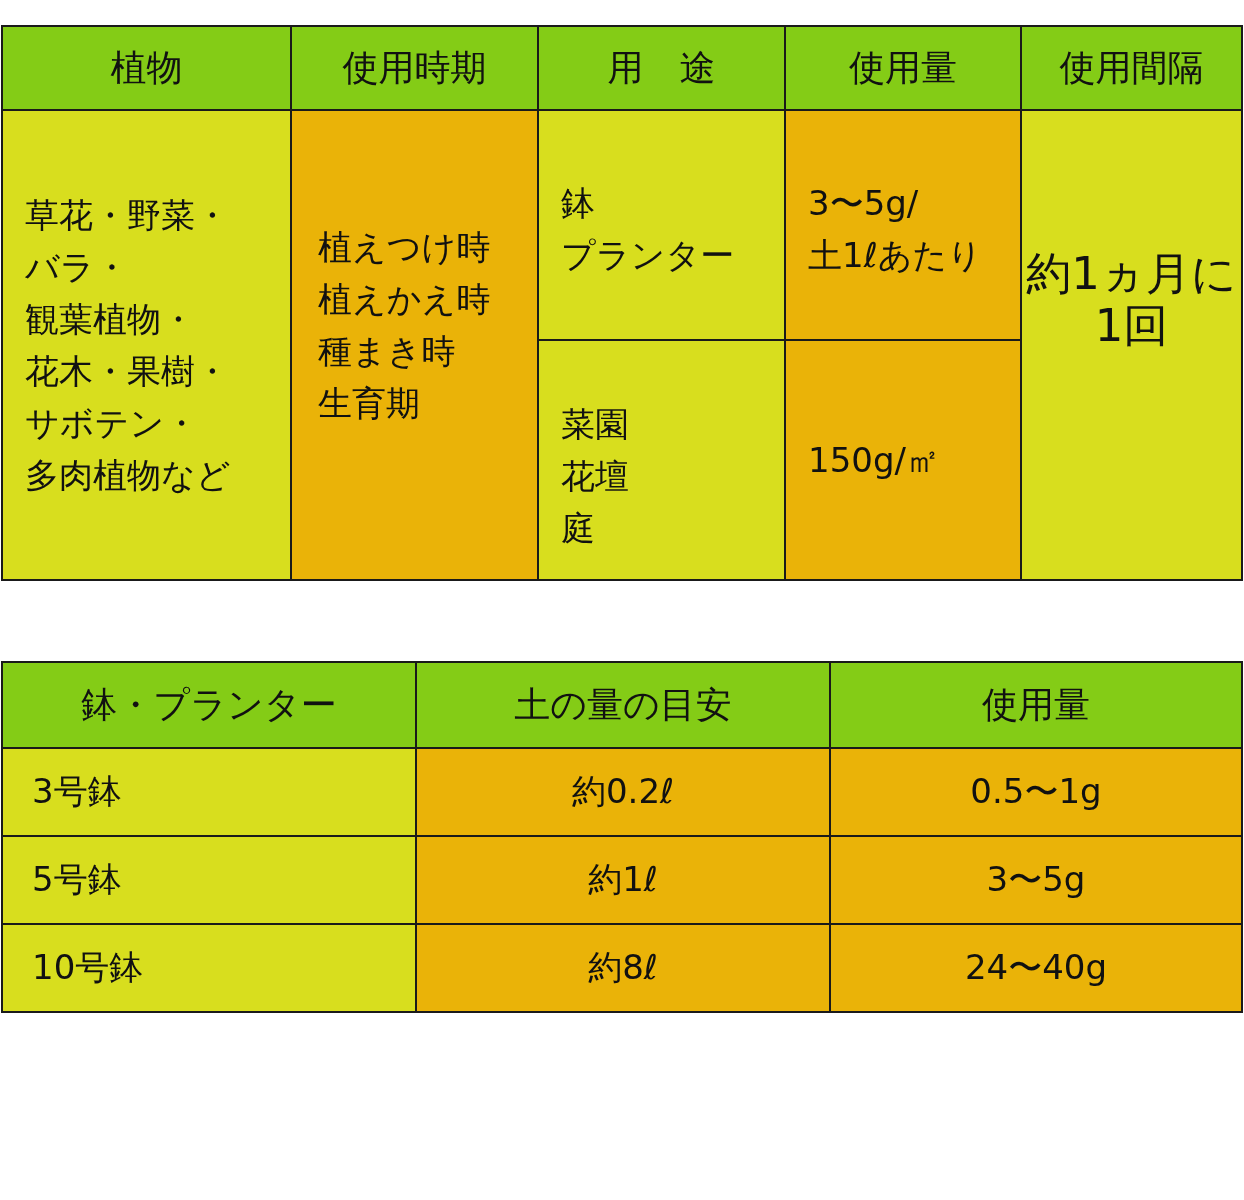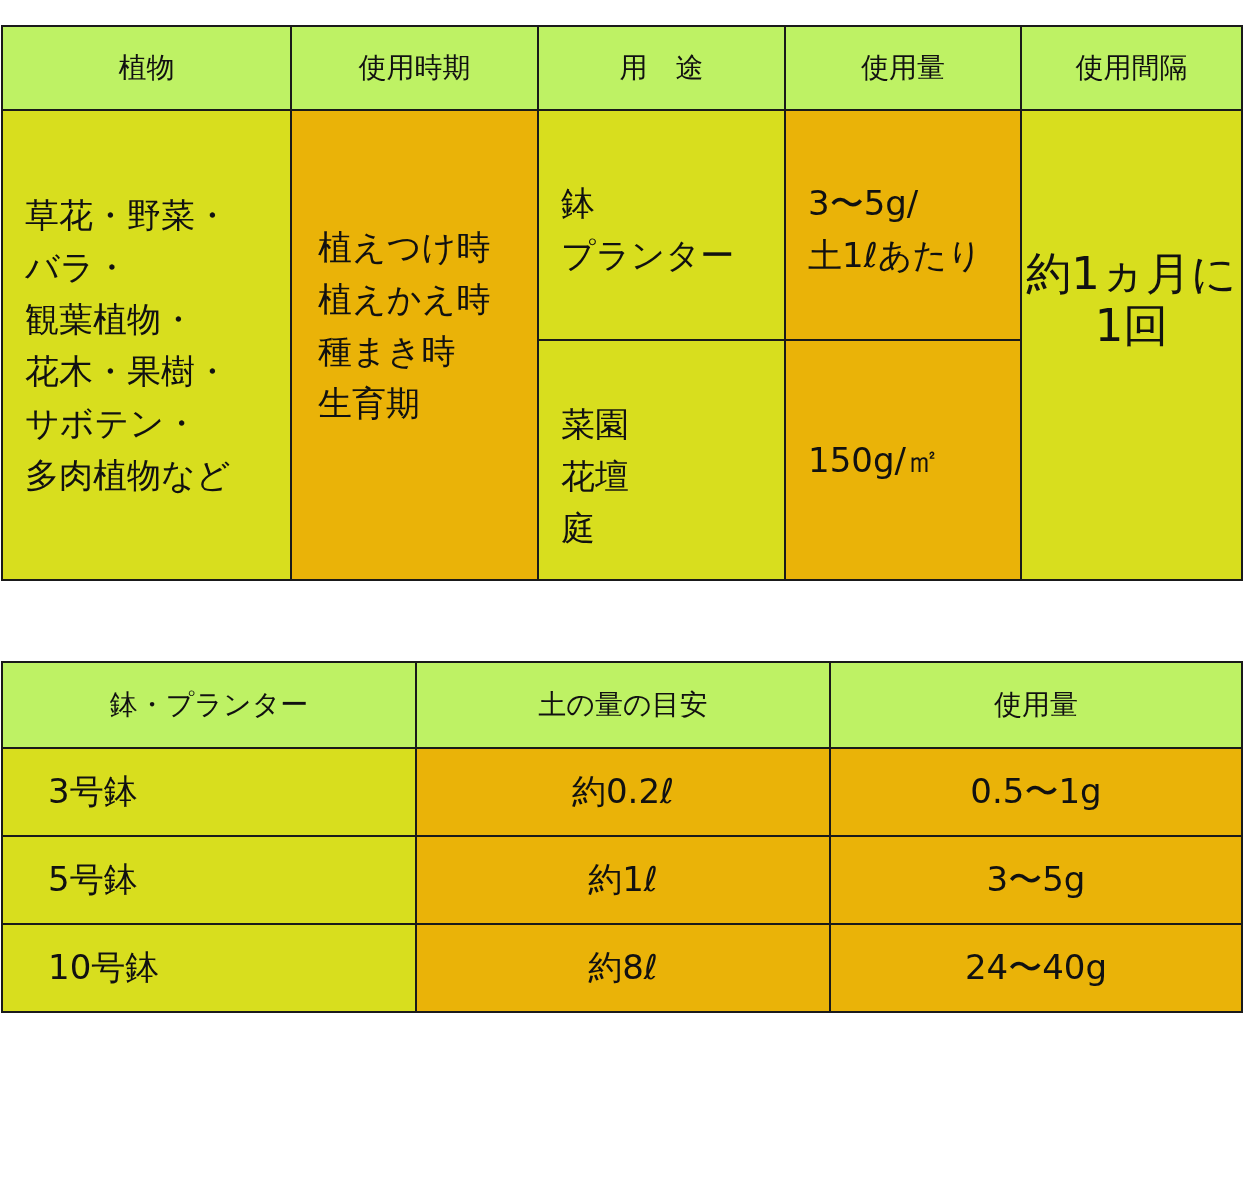--- a/index.html
+++ b/index.html
@@ -1,31 +1,31 @@
 <!DOCTYPE html>
 <html><head>
 <meta charset="utf-8">
 <style>
   html, body { margin:0; padding:0; background:#ffffff; }
   body { width:1244px; height:1200px; position:relative; overflow:hidden;
          font-family:"DejaVu Sans", "Liberation Sans", sans-serif; color:#111; }
   table { border-collapse:collapse; position:absolute; table-layout:fixed; }
   td, th { border:2px solid #1a1a1a; padding:0; font-weight:normal; }
-  .hdr { background:#bef264; text-align:center; font-size:28px; }
+  .hdr { background:#84cc16; text-align:center; font-size:36px; }
   .lime { background:#d8de1e; }
   .white { background:#eab308; }
   #t1 { left:1px; top:25px; width:1240px; }
   #t1 .hdr { height:82px; }
   .lines span { display:block; line-height:52px; }
   .cell-pad { padding-left:22px; font-size:34px; }
   #t2 { left:1px; top:661px; width:1240px; }
   #t2 .hdr { height:84px; }
   #t2 td.r { height:86px; font-size:34px; }
   #t2 td.c { text-align:center; }
-  #t2 td.l { padding-left:45px; }
+  #t2 td.l { padding-left:29px; }
 </style>
 </head>
 <body>
 
 <table id="t1">
   <colgroup>
       <col style="width:289px">
       <col style="width:247px">
       <col style="width:247px">
       <col style="width:236px">

